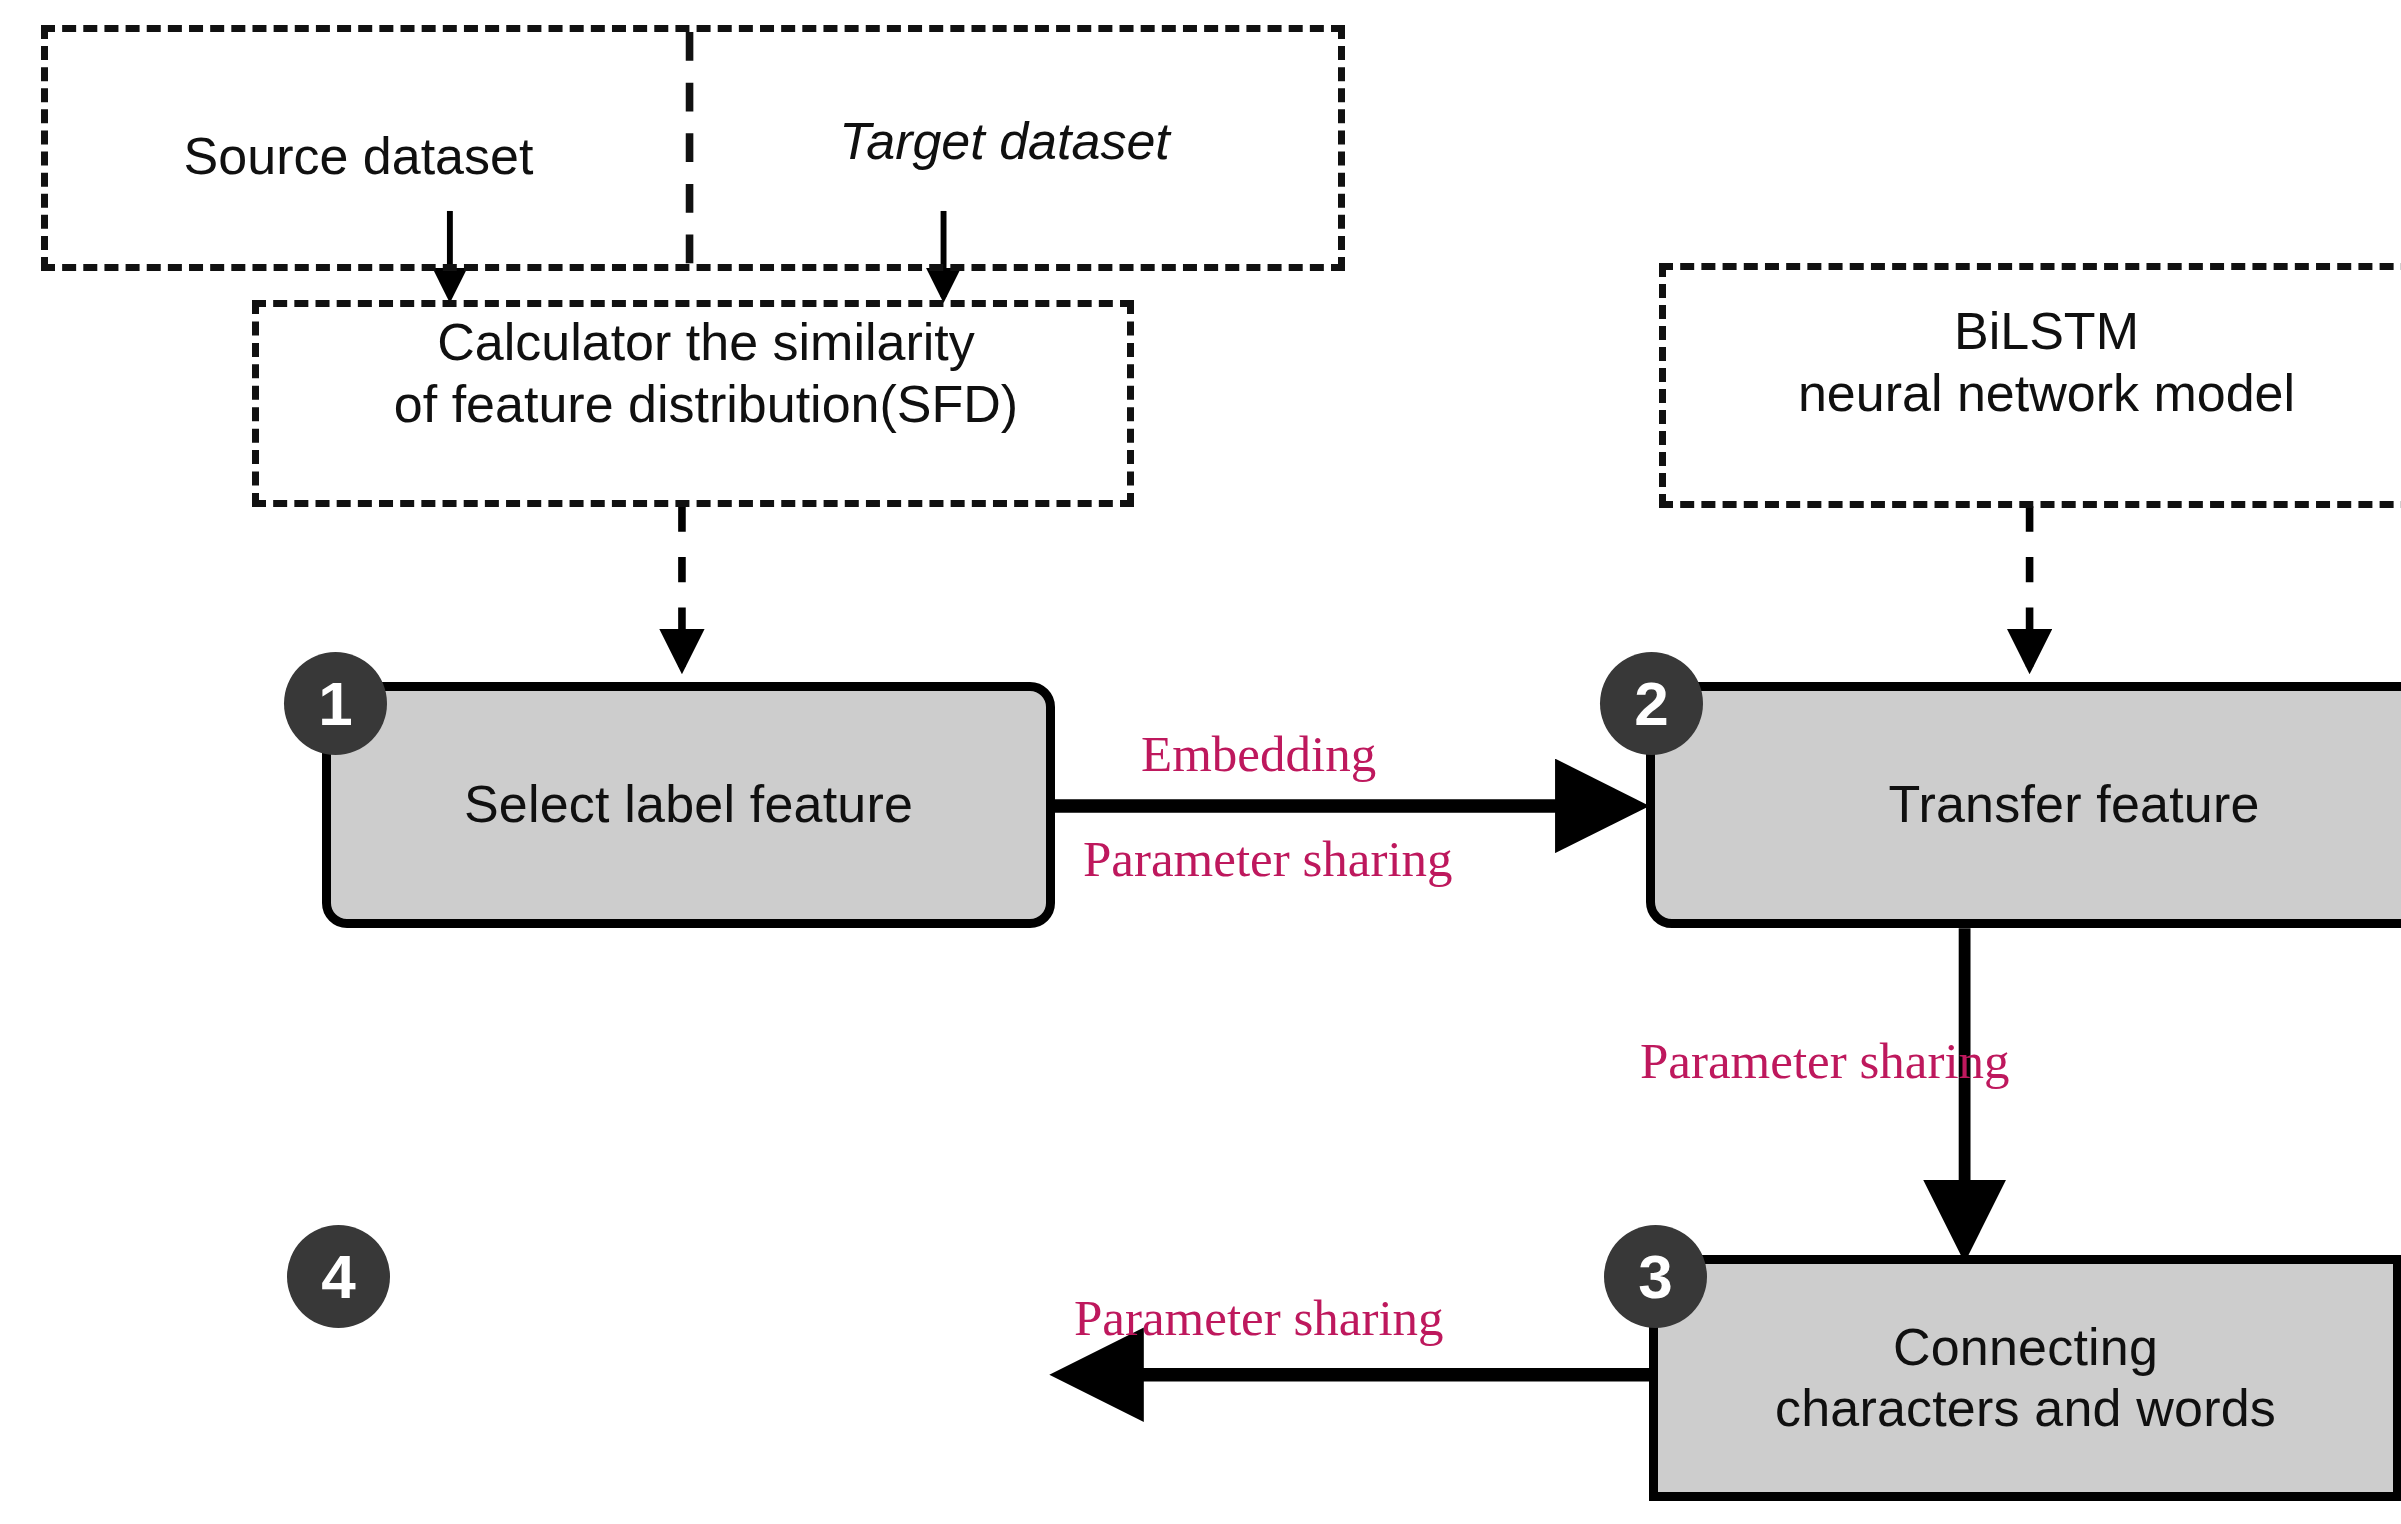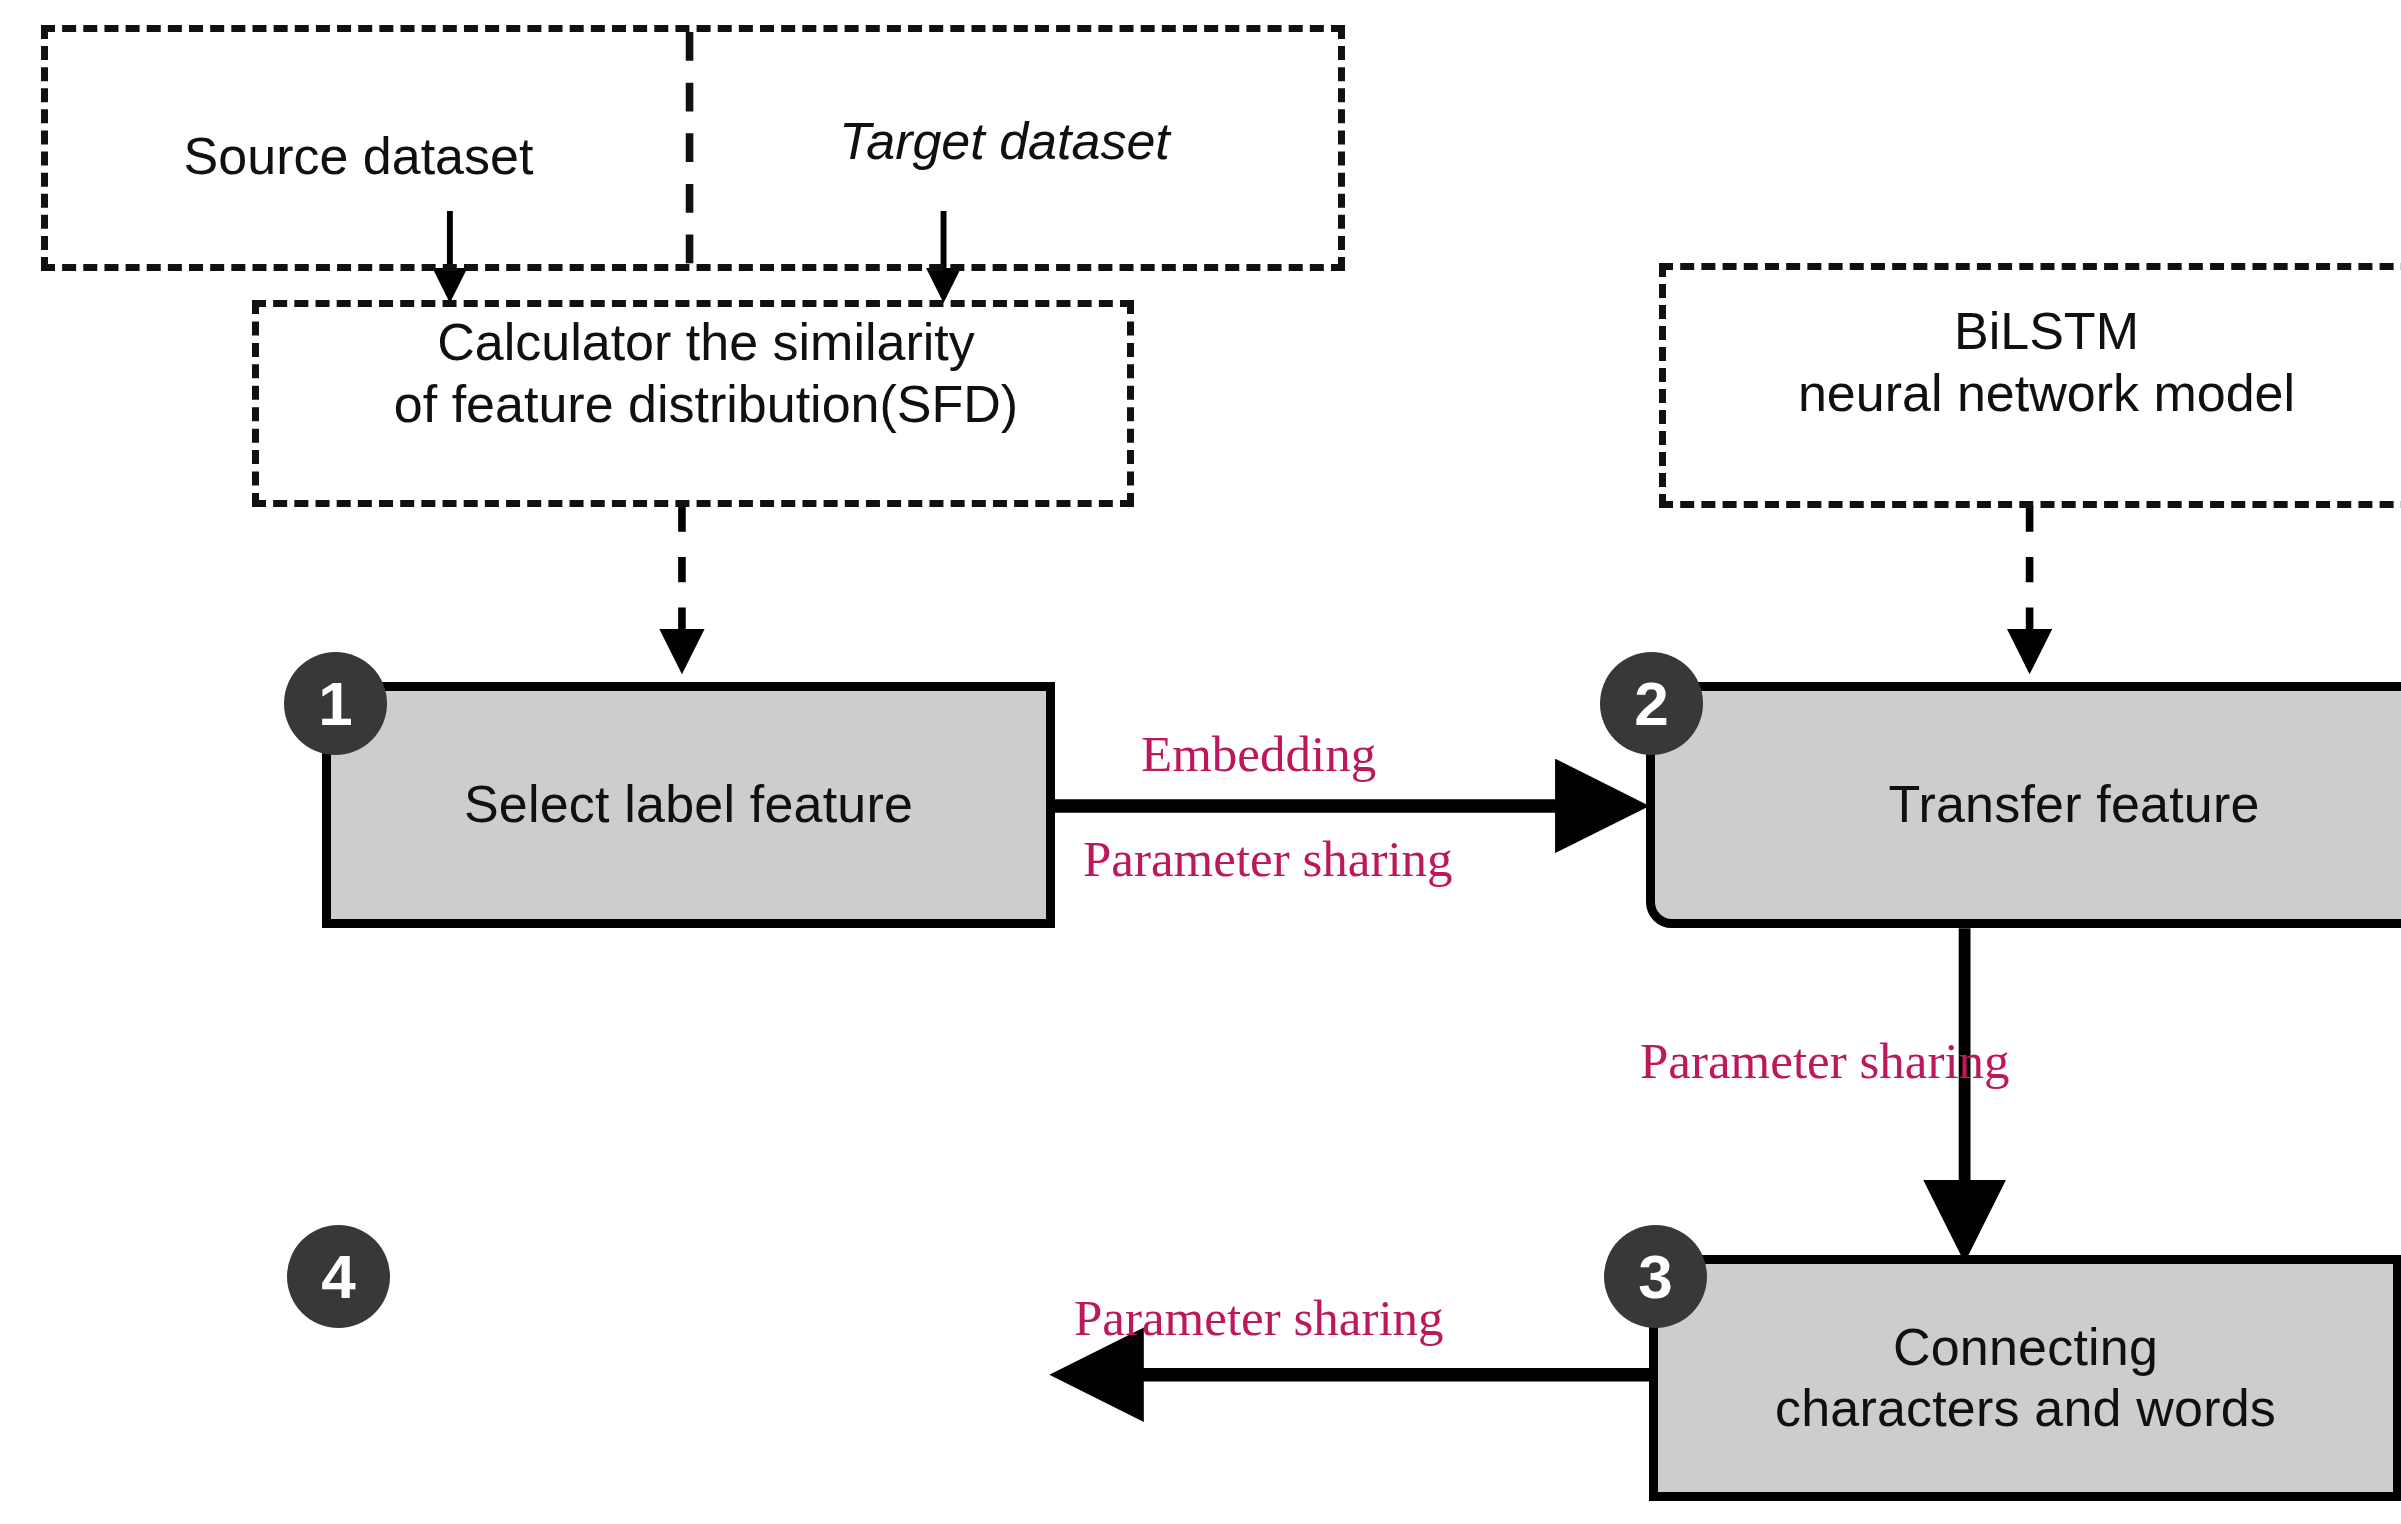--- a/index.html
+++ b/index.html
@@ -122,21 +122,21 @@
   <div class="dashed-box" style="left:252px; top:300px; width:882px; height:207px;"></div>
 
   <div class="dash-label" style="left:267px; top:311px; width:878px;">Calculator the similarity
 of feature distribution(SFD)</div>
 
   <div class="dashed-box" style="left:1659px; top:263px; width:777px; height:245px;"></div>
 
   <div class="dash-label" style="left:1660px; top:300px; width:773px;">BiLSTM
 neural network model</div>
 
-  <div class="proc-box" style="left:322px; top:682px; width:733px; height:246px;">
+  <div class="proc-box" style="left:322px; top:682px; width:733px; height:246px;border-radius:25px;">
     <span class="proc-label">Select label feature</span>
   </div>
   <div class="badge" style="left:284px; top:652px;">1</div>
 
   <div class="proc-box" style="left:1646px; top:682px; width:856px; height:246px;border-radius:26px;">
     <span class="proc-label">Transfer feature</span>
   </div>
   <div class="badge" style="left:1600px; top:652px;">2</div>
 
   <div class="proc-box" style="left:1649px; top:1255px; width:753px; height:246px;">

